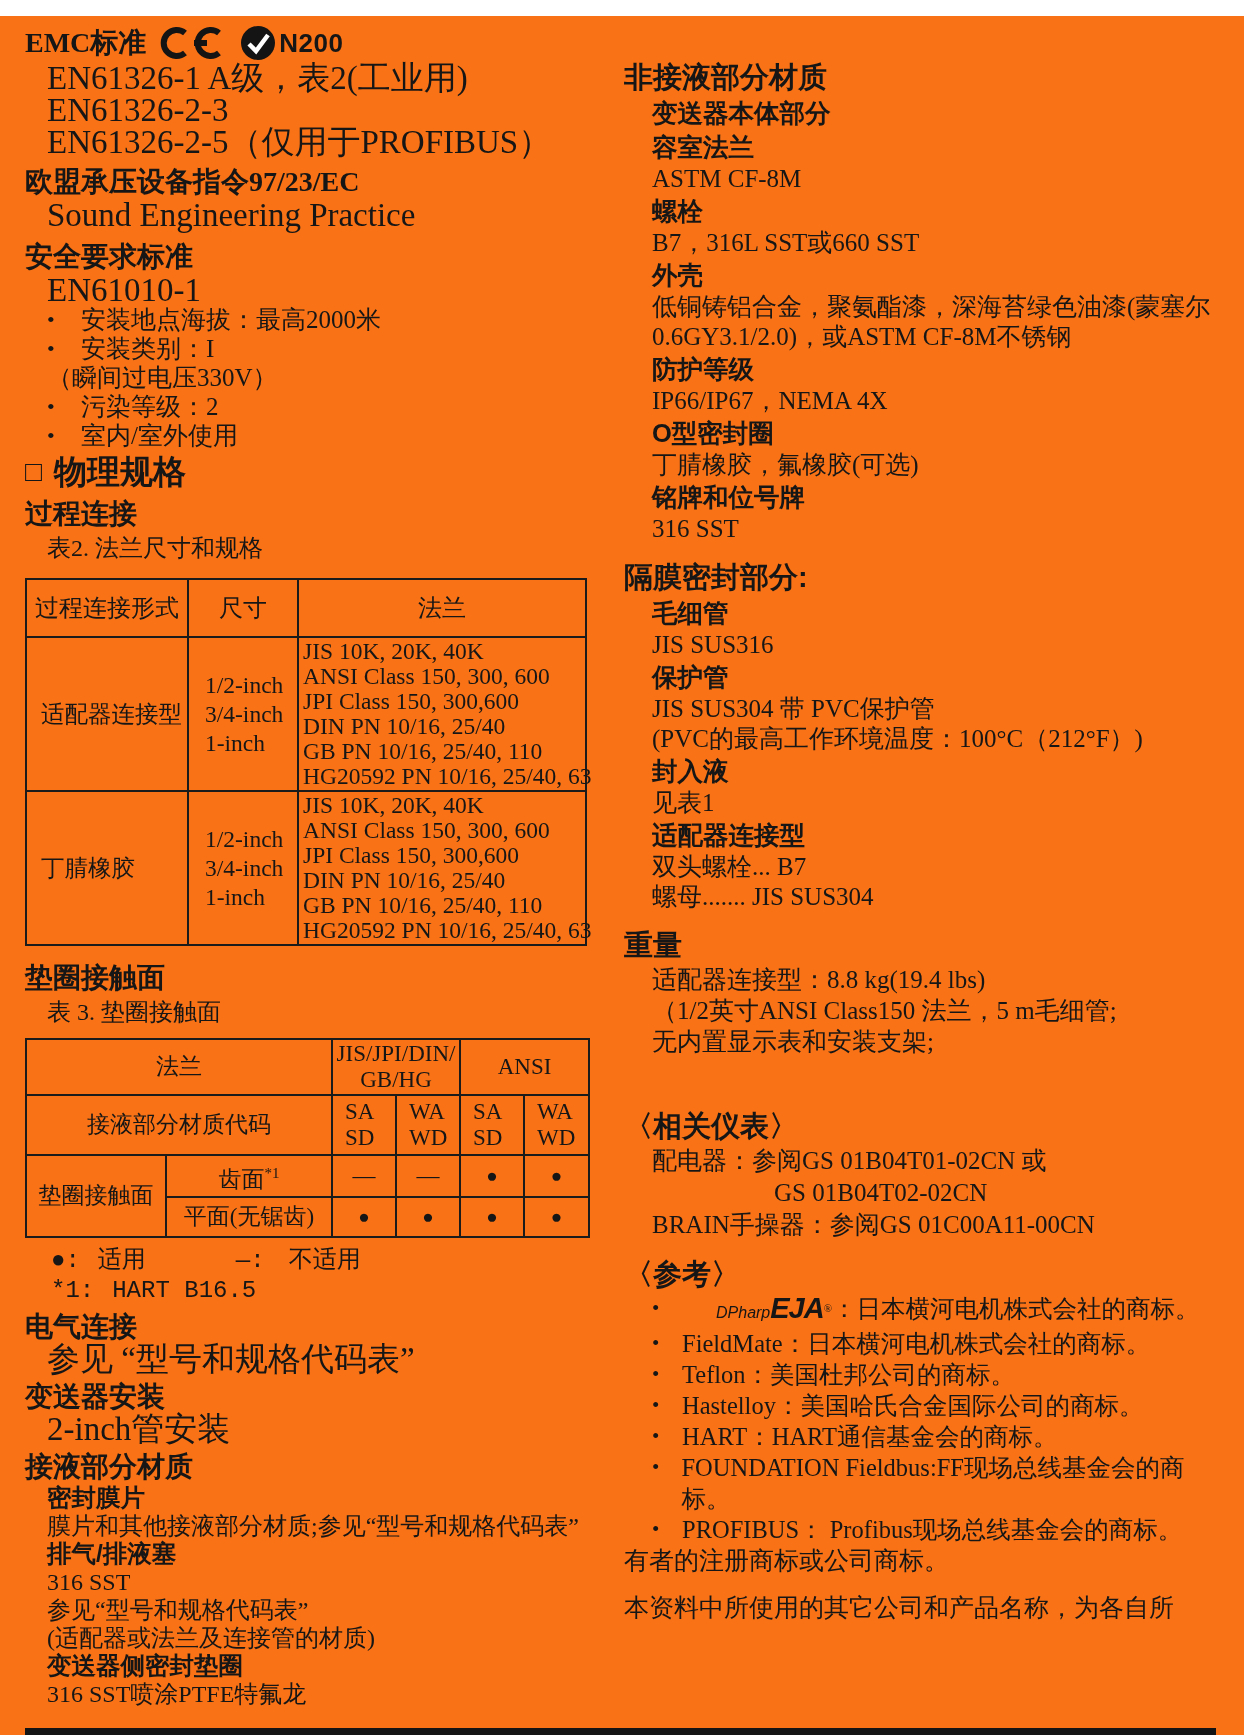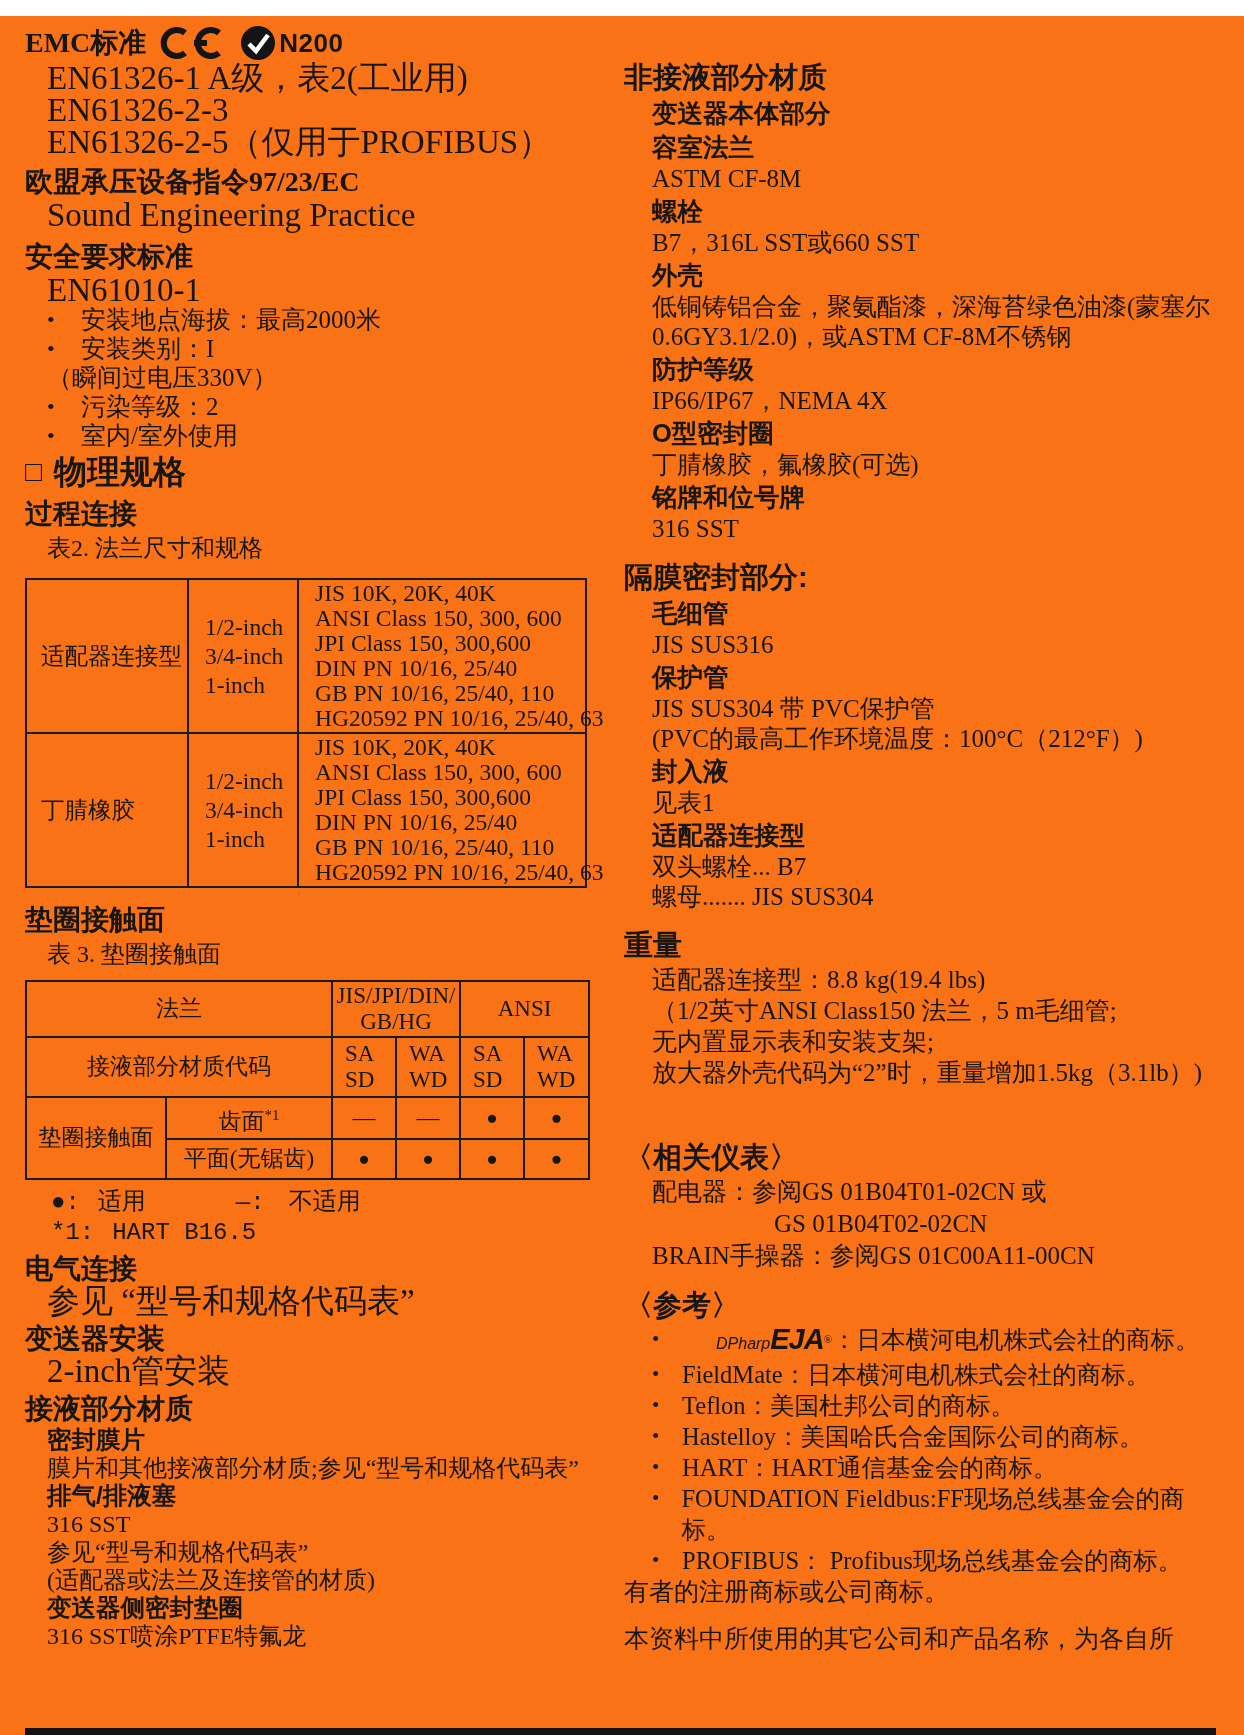--- a/index.html
+++ b/index.html
@@ -29,21 +29,21 @@
   .mt14{margin-top:14px}.mt16{margin-top:16px}
 
   
   table { border-collapse:collapse; table-layout:fixed; }
   .t2, .t3 { margin-top:14px; font-size:23.5px; }
   .t2 td, .t3 td { border:2px solid #1b1b1b; vertical-align:middle; }
   .t2 { width:560px; }
   .t2 .th td { height:54px; text-align:center; font-size:24px; }
   .t2 .c1 { padding-left:14px; }
   .t2 .c2 { padding-left:16px; line-height:29px; }
-  .t2 .c3 { padding-left:16px; line-height:25px; white-space:nowrap; }
+  .t2 .c3 { padding-left:4px; line-height:25px; white-space:nowrap; }
   .t2 .datarow td { height:150px; }
 
   .t3 { width:563px; margin-top:10px; }
   .t3 td { text-align:center; line-height:26px; font-size:23px; }
   .t3 .r1 td { height:52px; }
   .t3 .r2 td { height:56px; }
   .t3 .r3 td { height:38px; }
   .t3 .r4 td { height:36px; }
   .t3 .codecell { text-align:left; padding-left:12px; }
   .t3 .dot { font-size:19px; }
@@ -141,20 +141,25 @@
     <div class="h1">过程连接</div>
     <div class="cap">表2.  法兰尺寸和规格</div>
 
     <table class="t2">
       <colgroup>
           <col style="width:162px">
           <col style="width:110px">
           <col style="width:288px">
         </colgroup>
       <tbody>
+          <tr class="th">
+        <td>过程连接形式</td>
+        <td>尺寸</td>
+        <td>法兰</td>
+      </tr>
       <tr class="datarow">
         <td class="c1">适配器连接型</td>
         <td class="c2">
           <div>1/2-inch</div>
           <div>3/4-inch</div>
           <div>1-inch</div>
         </td>
         <td class="c3">
           <div>JIS 10K, 20K, 40K</div>
           <div>ANSI Class 150, 300, 600</div>
@@ -299,21 +304,20 @@
     <div class="sublabel rind">封入液</div>
     <div class="rbody rind">见表1</div>
     <div class="sublabel rind">适配器连接型</div>
     <div class="rbody rind">双头螺栓... B7</div>
     <div class="rbody rind">螺母....... JIS SUS304</div>
 
     <div class="rh1 mt14">重量</div>
     <div class="rbody rind" style="line-height:31px">适配器连接型：8.8 kg(19.4 lbs)</div>
     <div class="rbody rind" style="line-height:31px">（1/2英寸ANSI Class150 法兰，5 m毛细管;</div>
     <div class="rbody rind" style="line-height:31px">无内置显示表和安装支架;</div>
-    <div class="rbody rind" style="line-height:31px">放大器外壳代码为“2”时，重量增加1.5kg（3.1lb）)</div>
 
     <div class="rh1" style="margin-top:50px">〈相关仪表〉</div>
     <div class="rbody rind" style="line-height:32px">配电器：参阅GS 01B04T01-02CN 或</div>
     <div class="rbody rind gsind" style="line-height:32px">GS 01B04T02-02CN</div>
     <div class="rbody rind" style="line-height:32px">BRAIN手操器：参阅GS 01C00A11-00CN</div>
 
     <div class="rh1 mt14">〈参考〉</div>
 
     <div class="ref-li rind">
       <span class="rb">•</span>

